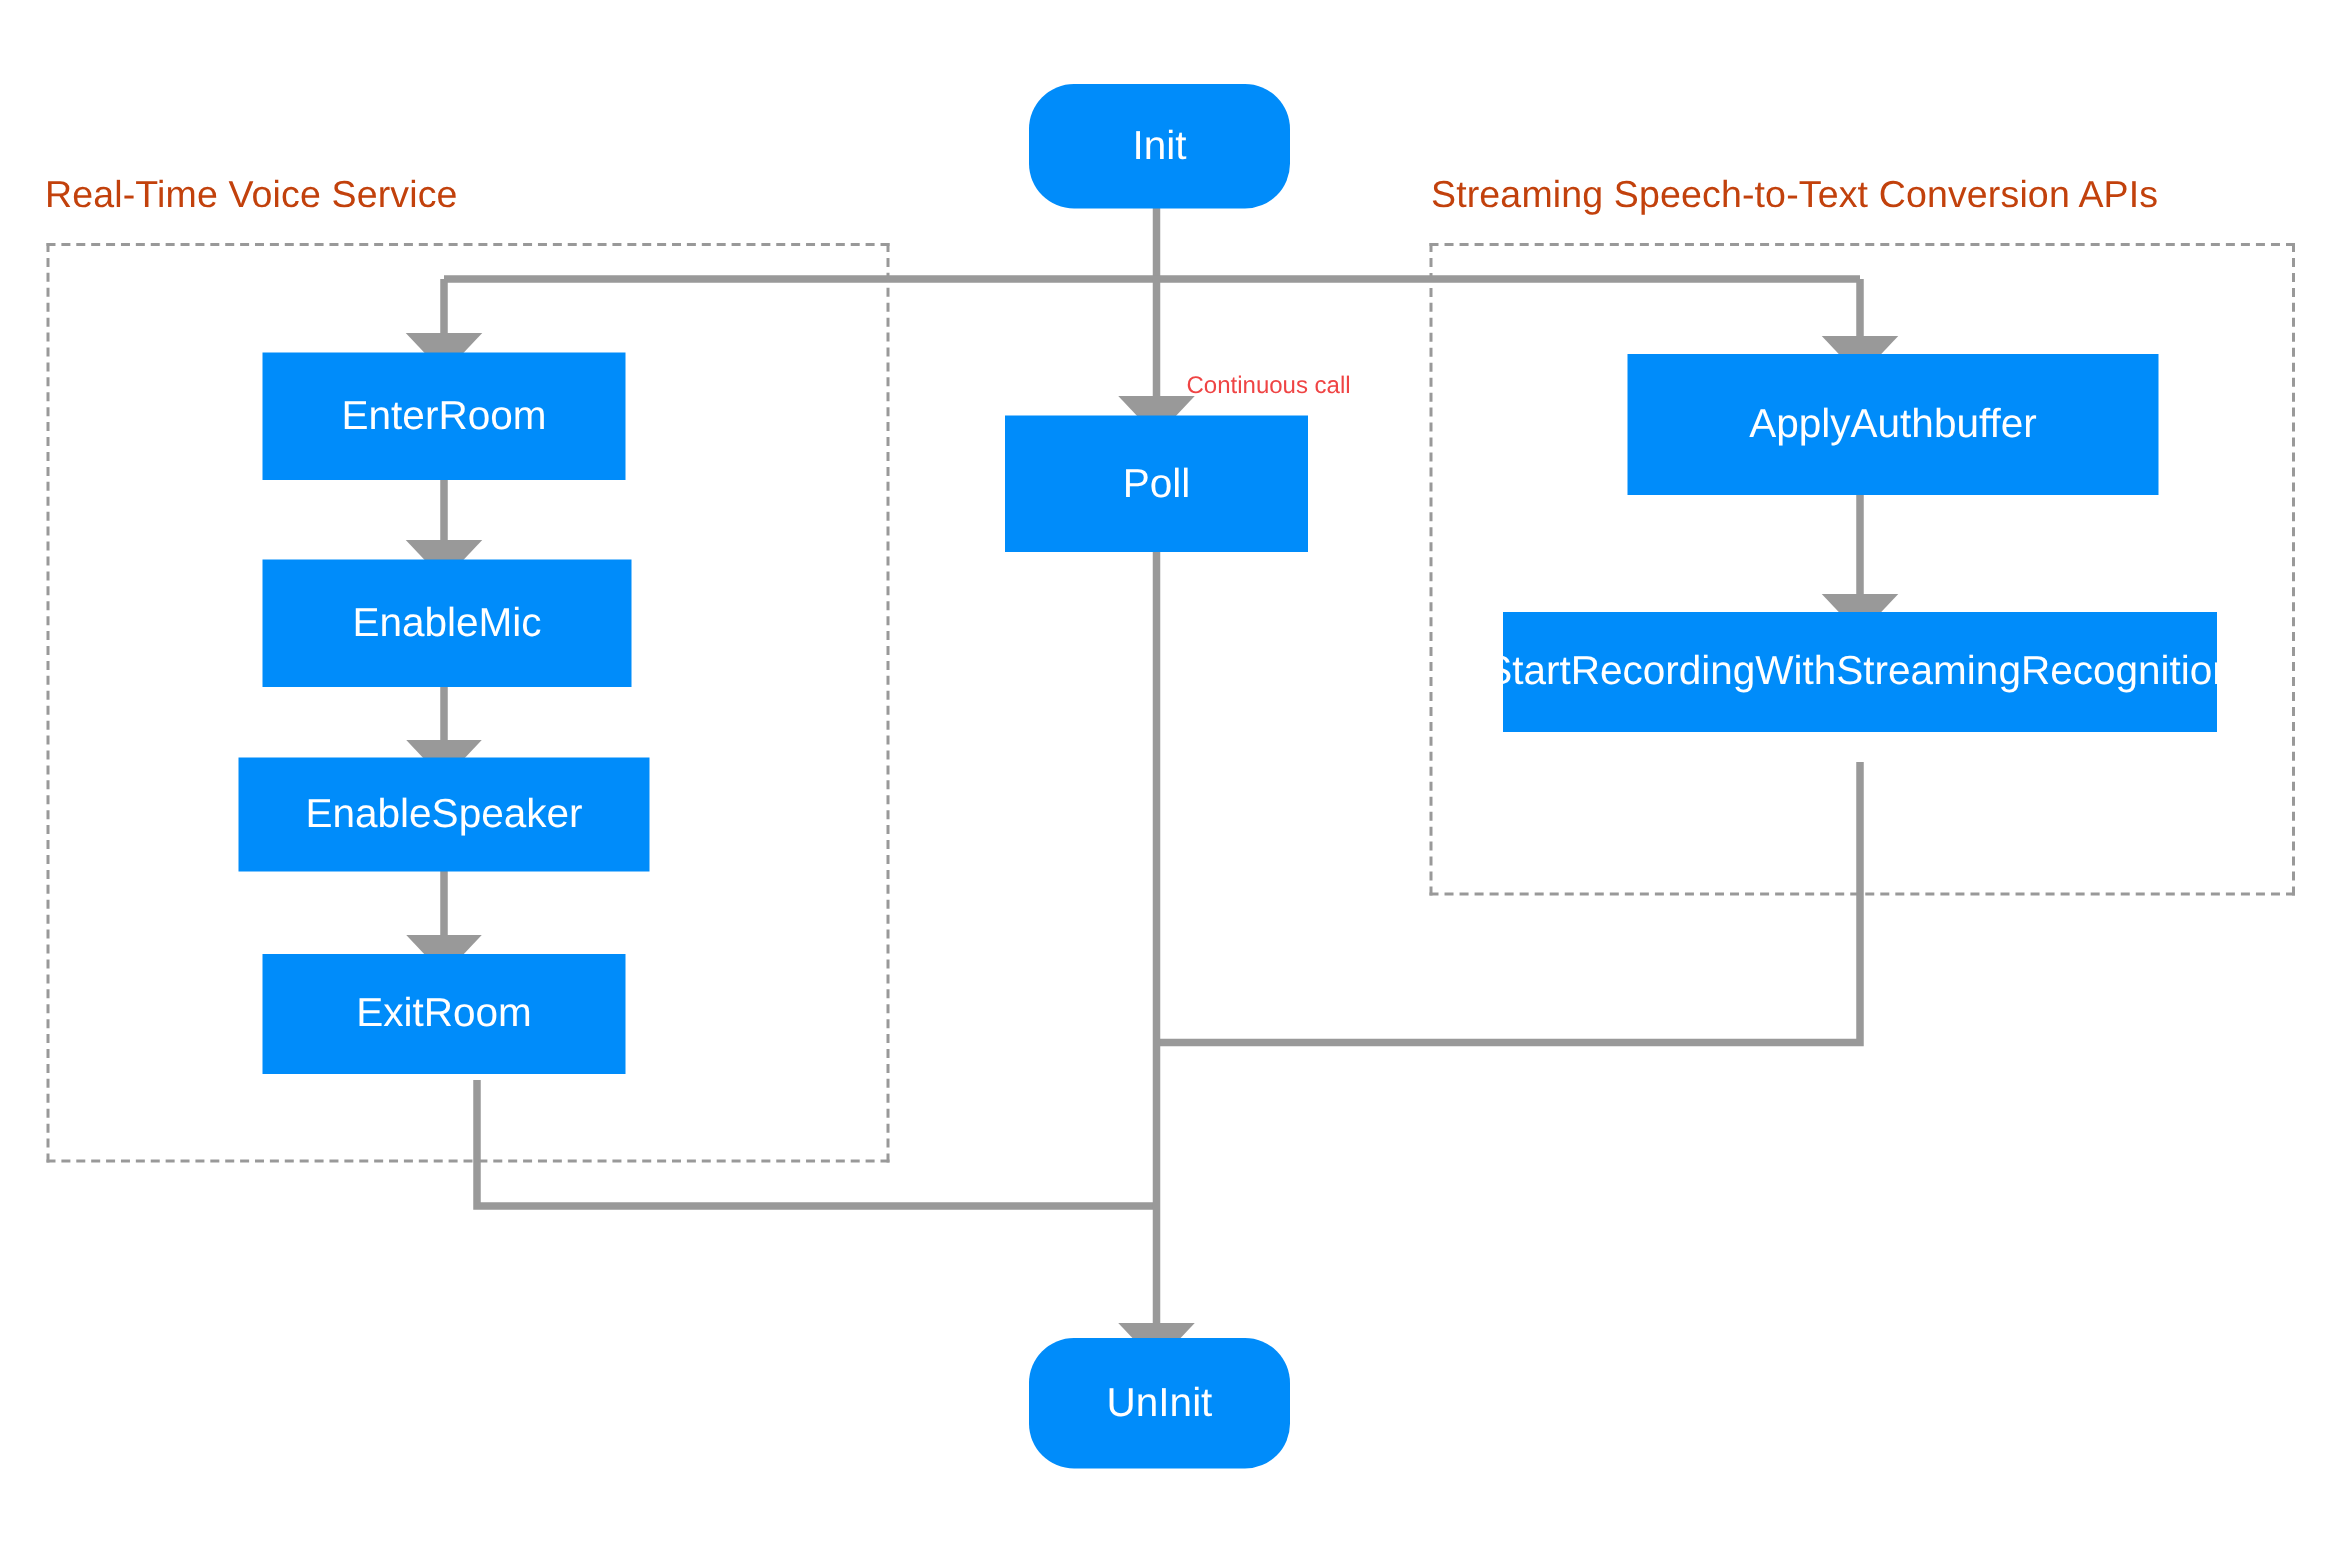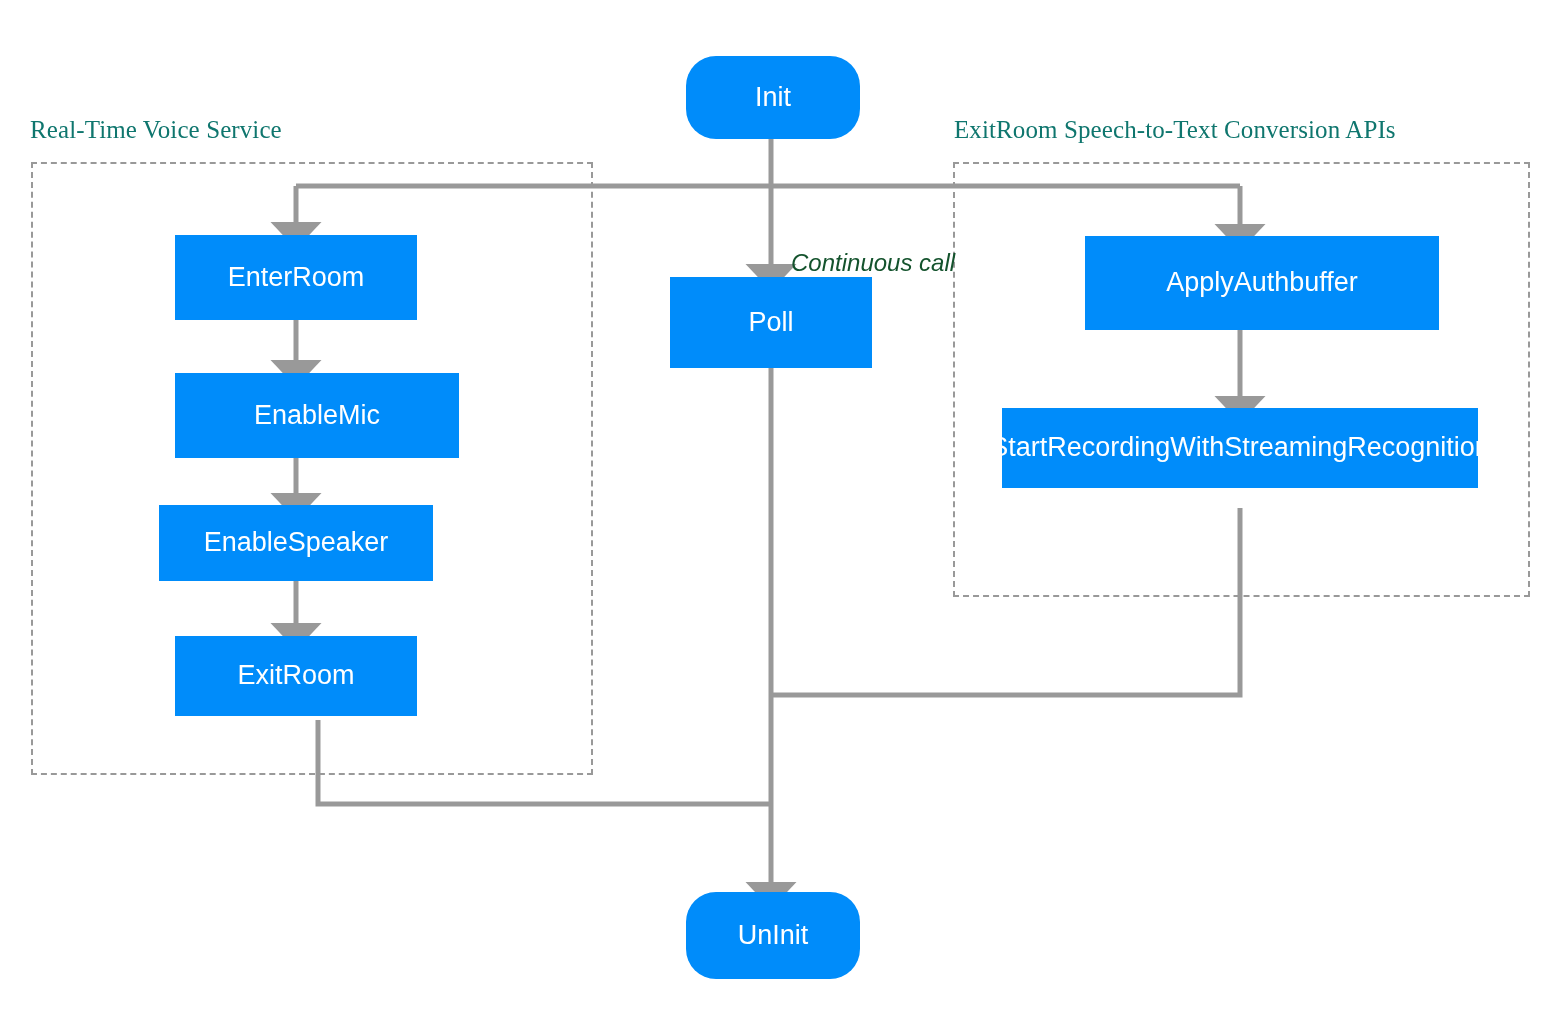--- a/index.html
+++ b/index.html
@@ -27,47 +27,45 @@
   }
   .group-box {
     position: absolute;
     border: 2px dashed #999999;
     box-sizing: border-box;
     background: transparent;
   }
   .group-label {
     position: absolute;
     font-size: 25px;
-    color: #0f766e;
+    color: #c2410c;
     white-space: nowrap;
     letter-spacing: 0.1px;
-    font-family: Liberation Serif, serif;
   }
   .node {
     position: absolute;
     background: #008cfa;
     color: #ffffff;
     display: flex;
     align-items: center;
     justify-content: center;
     text-align: center;
     font-size: 27px;
     line-height: 1.32;
     box-sizing: border-box;
     padding: 2px 6px;
   }
   .node.terminal {
     border-radius: 30px;
   }
   .edge-label {
     position: absolute;
-    font-size: 24px;
-    color: #14532d;
+    font-size: 16px;
+    color: #ef4444;
     white-space: nowrap;
-    font-style: italic;
   }
 </style>
 </head>
 <body>
 
 <div id="canvas">
 
   <svg id="edges" viewBox="0 0 1560 1030" width="1560" height="1030" xmlns="http://www.w3.org/2000/svg">
     <defs>
       <marker id="arrow" markerWidth="11" markerHeight="11" refX="1.2" refY="5.5" orient="auto" markerUnits="strokeWidth">
@@ -98,32 +96,32 @@
       <path d="M1240,508 L1240,695 L771,695"></path>
 
       <path d="M771,368 L771,888" marker-end="url(#arrow)"></path>
 
     </g>
   </svg>
 
   <div class="group-label" style="left:30px; top:116px;">Real-Time Voice Service</div>
   <div class="group-box" style="left:31px; top:162px; width:562px; height:613px;"></div>
 
-  <div class="group-label" style="left:954px; top:116px;">ExitRoom Speech-to-Text Conversion APIs</div>
+  <div class="group-label" style="left:954px; top:116px;">Streaming Speech-to-Text Conversion APIs</div>
   <div class="group-box" style="left:953px; top:162px; width:577px; height:435px;"></div>
 
   <div class="node terminal" style="left:686px; top:56px; width:174px; height:83px;">Init</div>
 
   <div class="node" style="left:670px; top:277px; width:202px; height:91px;">Poll</div>
 
   <div class="node terminal" style="left:686px; top:892px; width:174px; height:87px;">UnInit</div>
 
   <div class="node" style="left:175px; top:235px; width:242px; height:85px;">EnterRoom</div>
 
-  <div class="node" style="left:175px; top:373px; width:284px; height:85px;text-align:right;">EnableMic</div>
+  <div class="node" style="left:175px; top:373px; width:246px; height:85px;text-align:right;">EnableMic</div>
 
   <div class="node" style="left:159px; top:505px; width:274px; height:76px;">EnableSpeaker</div>
 
   <div class="node" style="left:175px; top:636px; width:242px; height:80px;">ExitRoom</div>
 
   <div class="node" style="left:1085px; top:236px; width:354px; height:94px;">ApplyAuthbuffer</div>
 
   <div class="node" style="left:1002px; top:408px; width:476px; height:80px;">
     <span>StartRecordingWithStreamingRecognition</span>
   </div>

